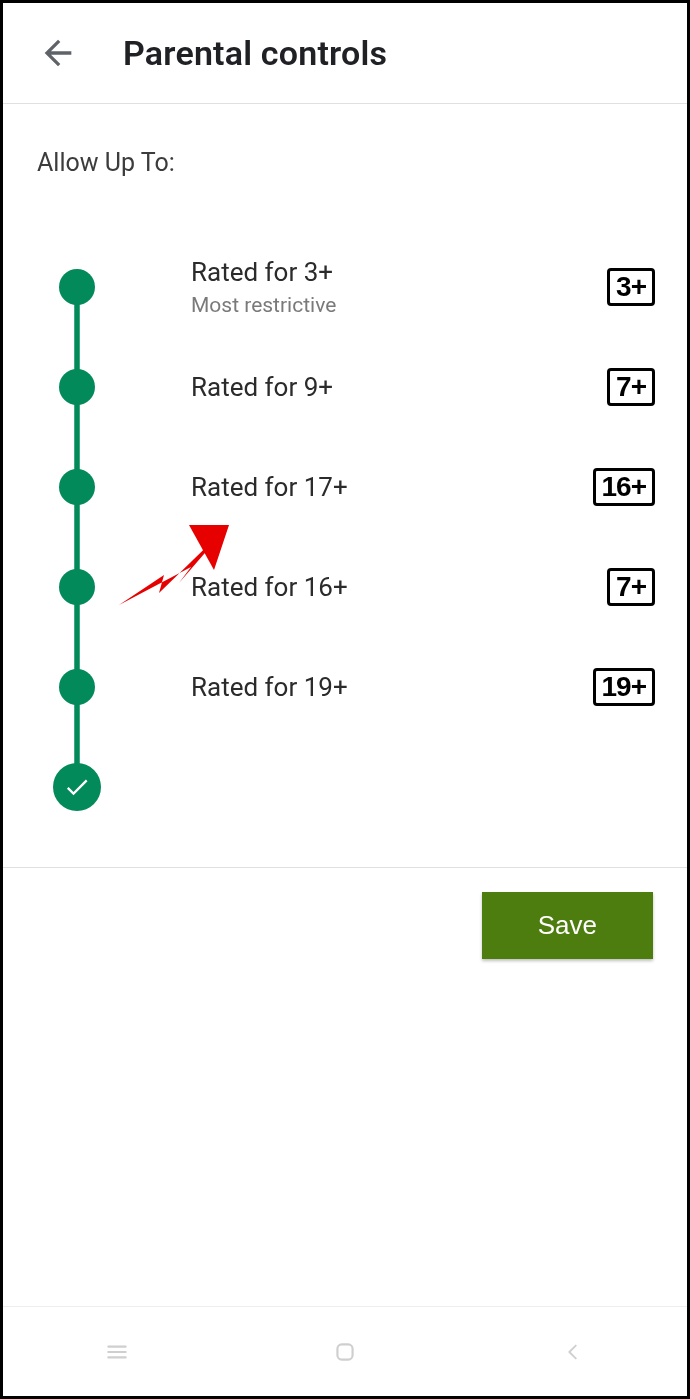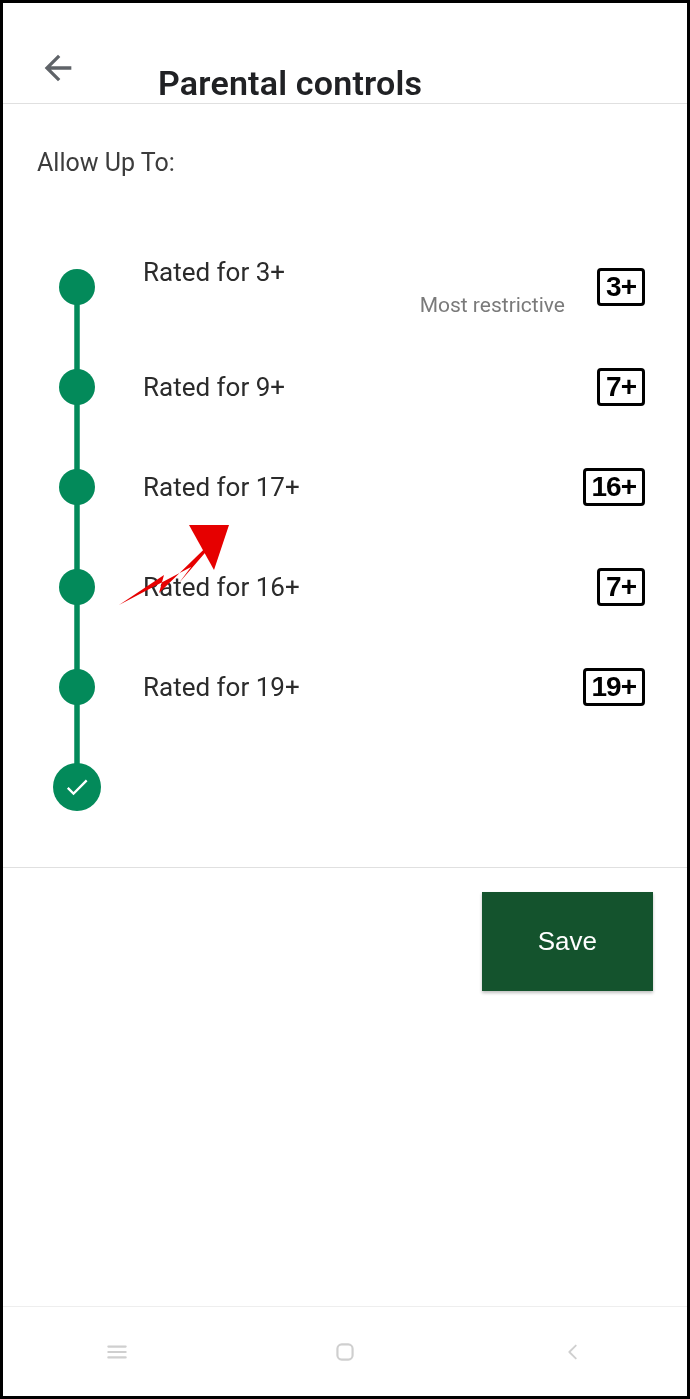--- a/index.html
+++ b/index.html
@@ -1,52 +1,52 @@
 <!DOCTYPE html>
 <html><head>
 <meta charset="utf-8">
 <style>
   * { box-sizing: border-box; margin: 0; padding: 0; }
   html, body { width: 690px; height: 1399px; font-family: Roboto, "Helvetica Neue", Arial, sans-serif; background: #fff; color: #202124; }
   .screen { width: 690px; height: 1399px; border: 3px solid #000; position: relative; background: #fff; display: flex; flex-direction: column; }
 
   
-  .header { display: flex; align-items: flex-end; height: 100px; padding: 0 20px; gap: 35px; }
+  .header { display: flex; align-items: center; height: 100px; padding: 0 20px; }
   .back-btn { width: 70px; height: 70px; display: flex; align-items: center; justify-content: center; cursor: pointer; }
   .back-btn svg { width: 40px; height: 40px; }
   .title { font-size: 34px; font-weight: 600; margin-left: 30px; letter-spacing: 0.2px; color: #202124; }
 
   .divider-thin { height: 1px; background: #e0e0e0; width: 100%; }
 
   
-  .content { padding: 44px 42px 0 34px; position: relative; flex: 0 0 auto; }
+  .content { padding: 44px 32px 0 34px; position: relative; flex: 0 0 auto; }
   .section-label { font-size: 25px; color: #3c3c3c; margin-bottom: 60px; }
 
   
   .ladder { position: relative; margin-left: 10px; }
-  .row { display: flex; align-items: center; height: 100px; position: relative; }
+  .row { display: flex; align-items: center; height: 100px; position: relative; gap: 48px; }
   .dot-col { width: 60px; position: relative; display: flex; justify-content: center; align-items: center; }
   .dot { width: 36px; height: 36px; border-radius: 50%; background: #038a5a; z-index: 2; cursor: pointer; }
   .check-dot { width: 48px; height: 48px; border-radius: 50%; background: #038a5a; display: flex; align-items: center; justify-content: center; z-index: 2; cursor: pointer; }
   .check-dot svg { width: 28px; height: 28px; }
   .vline { position: absolute; left: 50%; transform: translateX(-50%); width: 5px; background: #038a5a; z-index: 1; }
   .vline.down { top: 50%; height: 100px; }
   .vline.up { bottom: 50%; height: 100px; }
   .text-col { flex: 1; padding-left: 36px; }
   .primary { font-size: 26px; color: #2b2b2b; }
-  .secondary { font-size: 21px; color: #7a7a7a; margin-top: 6px; text-align: right; }
+  .secondary { font-size: 21px; color: #7a7a7a; margin-top: 6px; }
   .badge-col { width: 80px; display: flex; justify-content: flex-end; align-items: center; }
   .badge { border: 3px solid #000; border-radius: 4px; padding: 2px 6px; font-size: 28px; font-weight: 800; font-family: Arial, sans-serif; color: #000; letter-spacing: -1px; line-height: 1; }
 
   
   .arrow-annot { position: absolute; left: 72px; top: 288px; z-index: 50; pointer-events: none; }
 
   
   .save-area { border-top: 1px solid #e0e0e0; padding: 24px 34px; display: flex; justify-content: flex-end; margin-top: 30px; }
-  .save-btn { background: #14532d; color: #fff; font-size: 26px; padding: 34px 56px; border: none; cursor: pointer; box-shadow: 0 2px 3px rgba(0,0,0,0.25); }
+  .save-btn { background: #4d7c0f; color: #fff; font-size: 26px; padding: 18px 56px; border: none; cursor: pointer; box-shadow: 0 2px 3px rgba(0,0,0,0.25); }
 
   
   .flexfill { flex: 1; }
   .navbar { height: 90px; border-top: 1px solid #eee; display: flex; align-items: center; justify-content: space-around; }
   .nav-icon { width: 34px; height: 34px; display: flex; align-items: center; justify-content: center; opacity: 0.35; cursor: pointer; }
 </style>
 </head>
 <body>
 
 <div class="screen">

